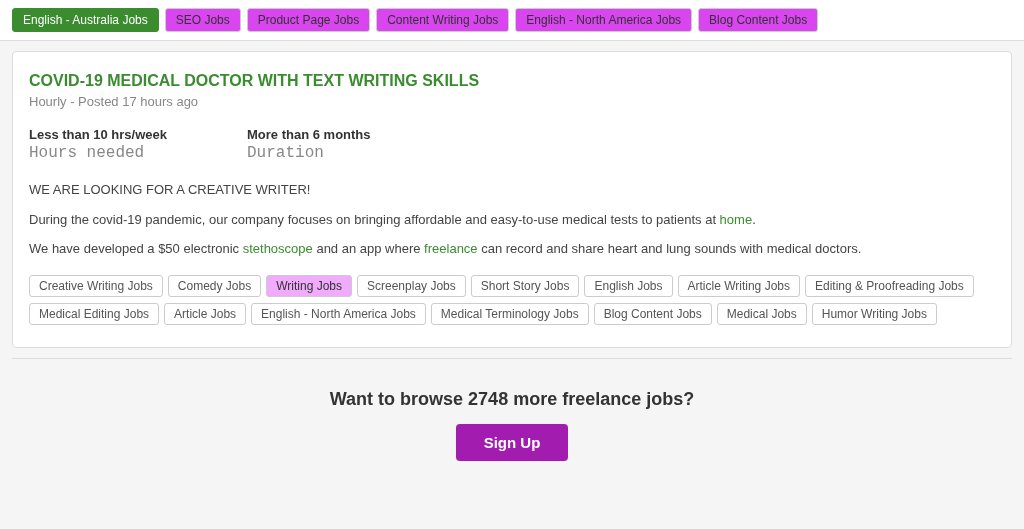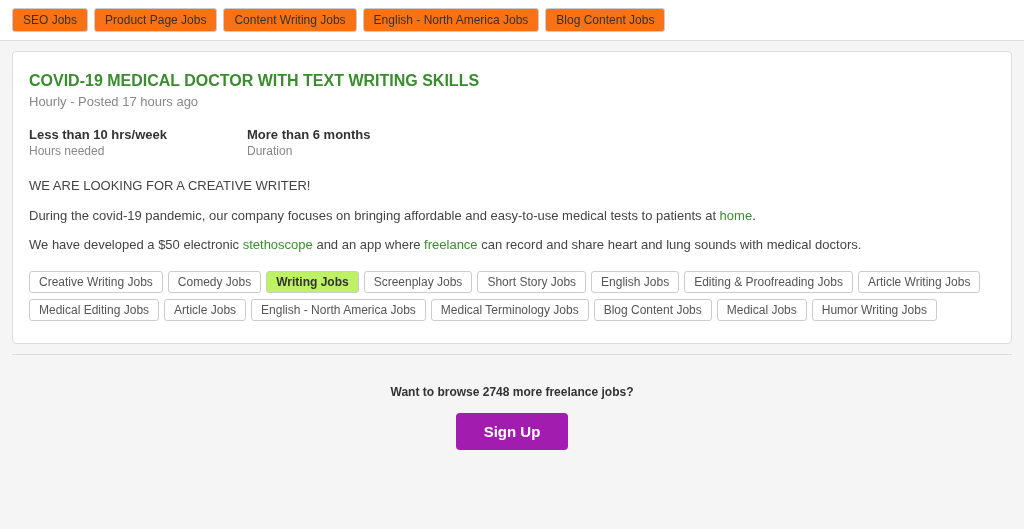--- a/index.html
+++ b/index.html
@@ -17,21 +17,21 @@
       padding: 8px 12px;
       display: flex;
       flex-wrap: wrap;
       gap: 6px;
       align-items: center;
     }
     .nav-tab {
       padding: 4px 10px;
       border: 1px solid #ccc;
       border-radius: 3px;
-      background: #f97316;
+      background: #d946ef;
       color: #333;
       font-size: 12px;
       cursor: pointer;
       white-space: nowrap;
     }
     .nav-tab.active {
       background: #3a8c2f;
       color: #fff;
       border-color: #3a8c2f;
     }
@@ -66,21 +66,22 @@
     }
 
     .stat-label {
       font-weight: bold;
       font-size: 13px;
       margin-bottom: 2px;
     }
 
     .stat-desc {
       color: #888;
-      font-size: 12px;
+      font-size: 16px;
+      font-family: Liberation Mono, monospace;
     }
 
     .job-description {
       margin-bottom: 16px;
     }
 
     .job-description p {
       font-size: 13px;
       color: #444;
       margin-bottom: 10px;
@@ -105,36 +106,36 @@
       border: 1px solid #ccc;
       border-radius: 3px;
       font-size: 12px;
       color: #555;
       background: #fff;
       cursor: pointer;
       white-space: nowrap;
     }
 
     .tag.highlight-tag {
-      background: #bef264;
-      color: #333;
-      font-weight: bold;
+      background: #f0abfc;
+      color: #333;
+      font-weight: normal;
     }
 
     
     .cta-section {
       background: #f5f5f5;
       border-top: 1px solid #ddd;
       padding: 30px 20px;
       text-align: center;
       margin: 0 12px 10px 12px;
     }
 
     .cta-text {
-      font-size: 12px;
+      font-size: 18px;
       font-weight: bold;
       color: #333;
       margin-bottom: 14px;
     }
 
     .cta-button {
       background: #a21caf;
       color: #fff;
       border: none;
       border-radius: 4px;
@@ -142,20 +143,21 @@
       font-size: 15px;
       font-weight: bold;
       cursor: pointer;
     }
   </style>
 </head>
 <body>
 
 <div class="nav-tabs-bar">
 
+<button class="nav-tab active">English - Australia Jobs</button>
     <button class="nav-tab">SEO Jobs</button>
     <button class="nav-tab">Product Page Jobs</button>
     <button class="nav-tab">Content Writing Jobs</button>
     <button class="nav-tab">English - North America Jobs</button>
     <button class="nav-tab">Blog Content Jobs</button>
   </div>
 
 <div class="main-card">
   <div class="job-title">COVID-19 MEDICAL DOCTOR WITH TEXT WRITING SKILLS</div>
   <div class="job-meta">Hourly - Posted 17 hours ago</div>
@@ -179,22 +181,22 @@
       <p>We have developed a $50 electronic <span class="highlight">stethoscope</span> and an app where <span class="highlight">freelance</span> can record and share heart and lung sounds with medical doctors.</p>
     </div>
 
   <div class="tags-row" id="tags-row1">
       <span class="tag">Creative Writing Jobs</span>
       <span class="tag">Comedy Jobs</span>
       <span class="tag highlight-tag">Writing Jobs</span>
       <span class="tag">Screenplay Jobs</span>
       <span class="tag">Short Story Jobs</span>
       <span class="tag">English Jobs</span>
+      <span class="tag">Article Writing Jobs</span>
       <span class="tag">Editing &amp; Proofreading Jobs</span>
-      <span class="tag">Article Writing Jobs</span>
     </div>
   <div class="tags-row" id="tags-row2">
       <span class="tag">Medical Editing Jobs</span>
       <span class="tag">Article Jobs</span>
       <span class="tag">English - North America Jobs</span>
       <span class="tag">Medical Terminology Jobs</span>
       <span class="tag">Blog Content Jobs</span>
       <span class="tag">Medical Jobs</span>
       <span class="tag">Humor Writing Jobs</span>
     </div>

